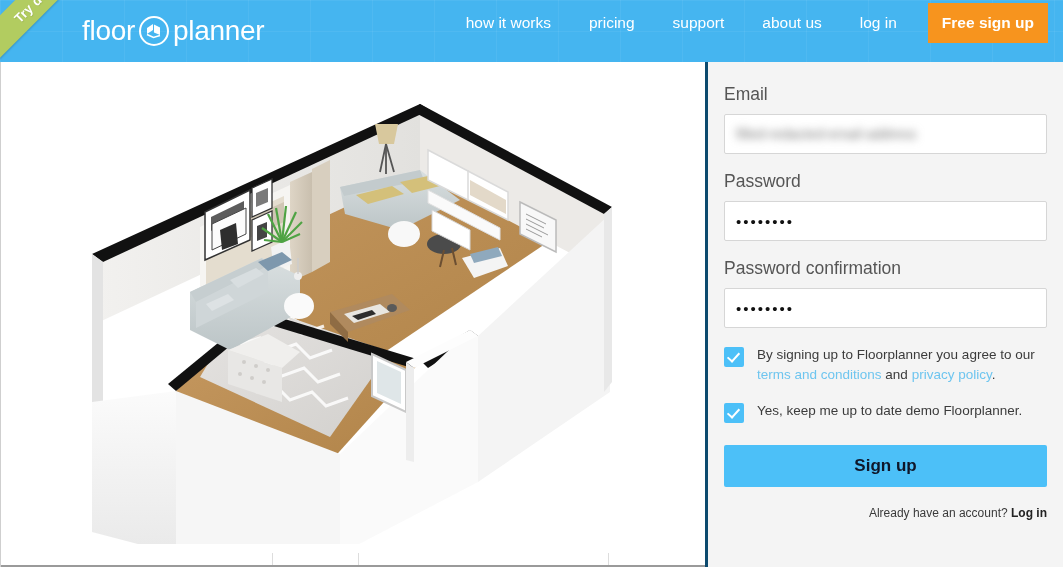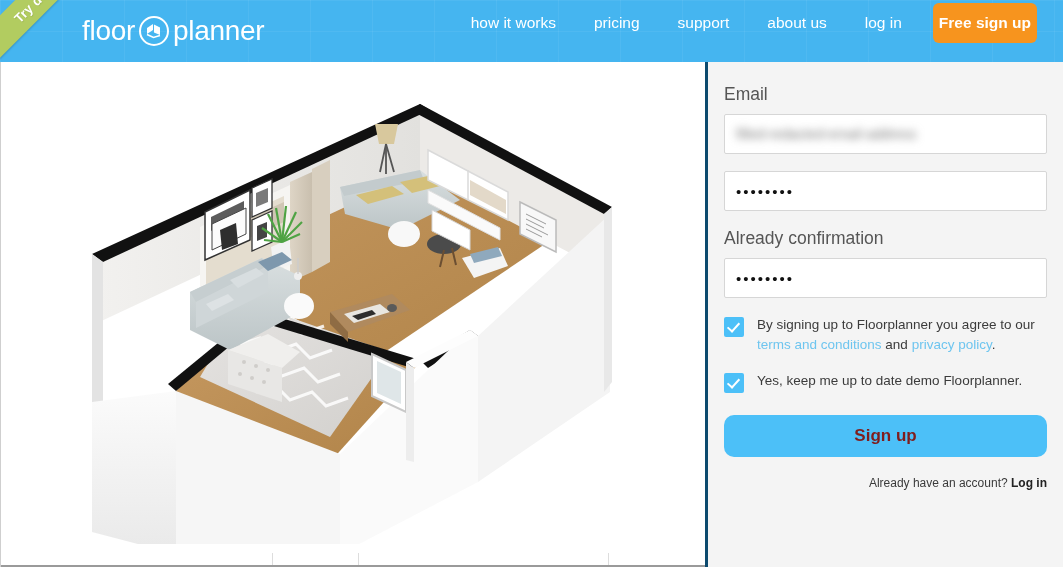--- a/index.html
+++ b/index.html
@@ -95,24 +95,24 @@
     padding: 0 19px;
     line-height: 62px;
     white-space: nowrap;
     cursor: pointer;
   }
   .nav-cta {
     background: #f7941e;
     color: #ffffff;
     font-size: 15.5px;
     font-weight: bold;
-    padding: 11px 6px;
+    padding: 11px 14px;
     margin-left: 12px;
-    margin-right: 26px;
-    border-radius: 6px;
+    margin-right: 15px;
+    border-radius: 0;
     white-space: nowrap;
     cursor: pointer;
   }
 
   
   .visual {
     position: absolute;
     top: 62px;
     left: 0;
     width: 705px;
@@ -246,22 +246,22 @@
     text-decoration: none;
     cursor: pointer;
   }
 
   .signup-btn {
     margin-top: 22px;
     width: 100%;
     height: 42px;
     background: #4cc0f8;
     border: none;
-    border-radius: 10px;
-    color: #7f1d1d;
+    border-radius: 2px;
+    color: #0f172a;
     font-size: 17px;
     font-weight: bold;
     font-family: "Liberation Sans", sans-serif;
     cursor: pointer;
     display: flex;
     align-items: center;
     justify-content: center;
   }
 
   .already-row {
@@ -477,27 +477,28 @@
   <div class="form-panel">
 
     <div class="field-block first">
       <label class="field-label">Email</label>
       <div class="text-input redacted">
         <span class="redacted-text">filled-redacted-email-address</span>
       </div>
     </div>
 
     <div class="field-block">
+      <label class="field-label">Password</label>
       <div class="text-input">
         <span class="pw-dots">••••••••</span>
       </div>
     </div>
 
     <div class="field-block">
-      <label class="field-label">Already confirmation</label>
+      <label class="field-label">Password confirmation</label>
       <div class="text-input">
         <span class="pw-dots">••••••••</span>
       </div>
     </div>
 
     <div class="check-row">
       <div class="checkbox"></div>
       <div class="check-text">
         <span>By signing up to Floorplanner you agree to our</span>
         <br>

